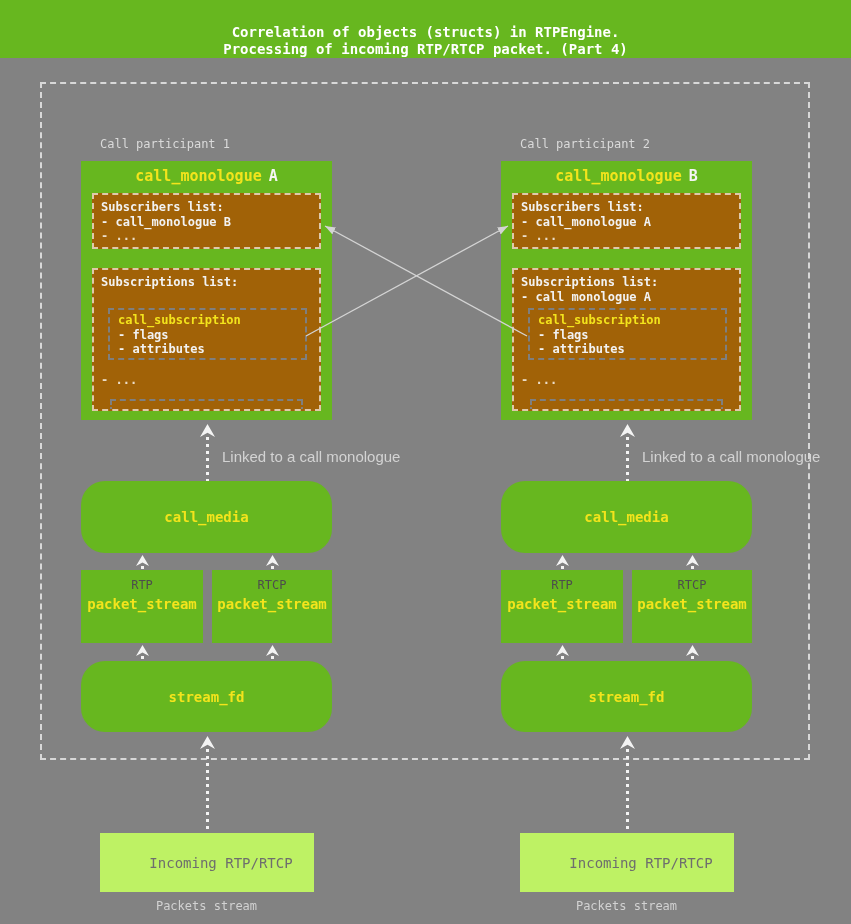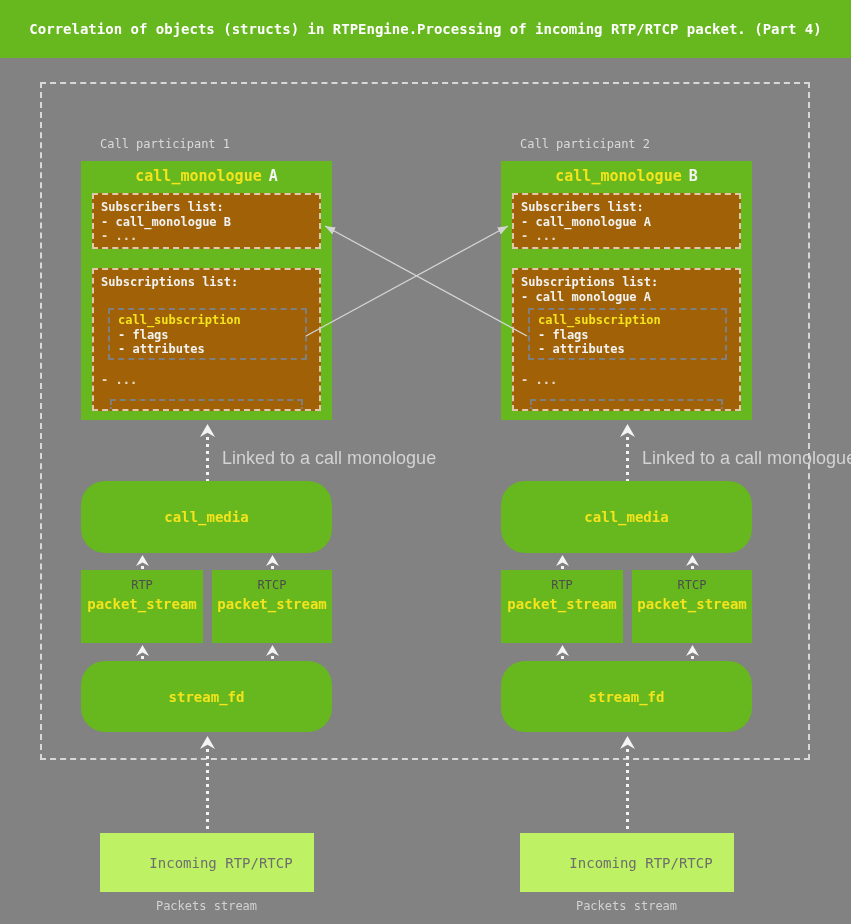--- a/index.html
+++ b/index.html
@@ -2,21 +2,21 @@
 <html><head>
 <meta charset="utf-8">
 <style>
   * { margin:0; padding:0; box-sizing:border-box; }
   html,body { width:851px; height:924px; }
   body { background:#828282; font-family:"DejaVu Sans Mono","Liberation Mono",monospace; overflow:hidden; }
   .stage { position:relative; width:851px; height:924px; overflow:hidden; }
 
   
   .header { position:absolute; left:0; top:0; width:851px; height:58px; background:#67b71f; }
-  .title { height:100%; display:flex; flex-direction:row; justify-content:center; align-items:center;
+  .title { height:100%; display:flex; flex-direction:column; justify-content:flex-end; align-items:center;
            color:#ffffff; font-weight:bold; font-size:14px; line-height:17px; }
   .logo { position:absolute; left:34px; top:2px; width:100px; text-align:center; }
   .logo svg { display:block; margin:0 auto; }
   .logo-text { font-family:"Liberation Sans",sans-serif; font-weight:bold; font-size:19px; line-height:16px;
                color:#121212; letter-spacing:0.5px; }
   .logo-text .wise { color:#265a0e; }
   .tagline { font-family:"Liberation Sans",sans-serif; font-size:8px; color:#1c1c1c; text-align:right;
              padding-right:6px; margin-top:0px; transform:scale(0.85); transform-origin:right top; }
 
   
@@ -66,21 +66,21 @@
   .uparrow .stem { width:3px; flex:1 1 auto;
                    background:repeating-linear-gradient(to bottom,#f4f4f4 0 3px,transparent 3px 7px); }
   .uparrow.mid  { left:200px; top:424px; height:57px; }
   .uparrow.long { left:200px; top:736px; height:97px; }
   .uparrow.small { height:16px; width:13px; }
   .uparrow.small .head { width:13px; height:11px; }
   .sa1 { left:136px; top:555px; } .sa2 { left:266px; top:555px; }
   .sa3 { left:136px; top:645px; } .sa4 { left:266px; top:645px; }
 
   .linked-label { left:222px; top:448px; font-family:"Liberation Sans",sans-serif;
-                  font-size:18px; color:#d3d3d3; }
+                  font-size:15px; color:#d3d3d3; }
 
   
   .incoming { left:100px; top:833px; width:214px; height:59px; background:#bef264; color:#6e6e6e;
               font-size:14px; display:flex; align-items:center; justify-content:center;padding-left:28px; }
   .packets-label { left:81px; top:899px; width:251px; text-align:center; font-size:12px; color:#d2d2d2; }
 
   .cross { position:absolute; left:0; top:0; pointer-events:none; }
 </style>
 </head>
 <body>

